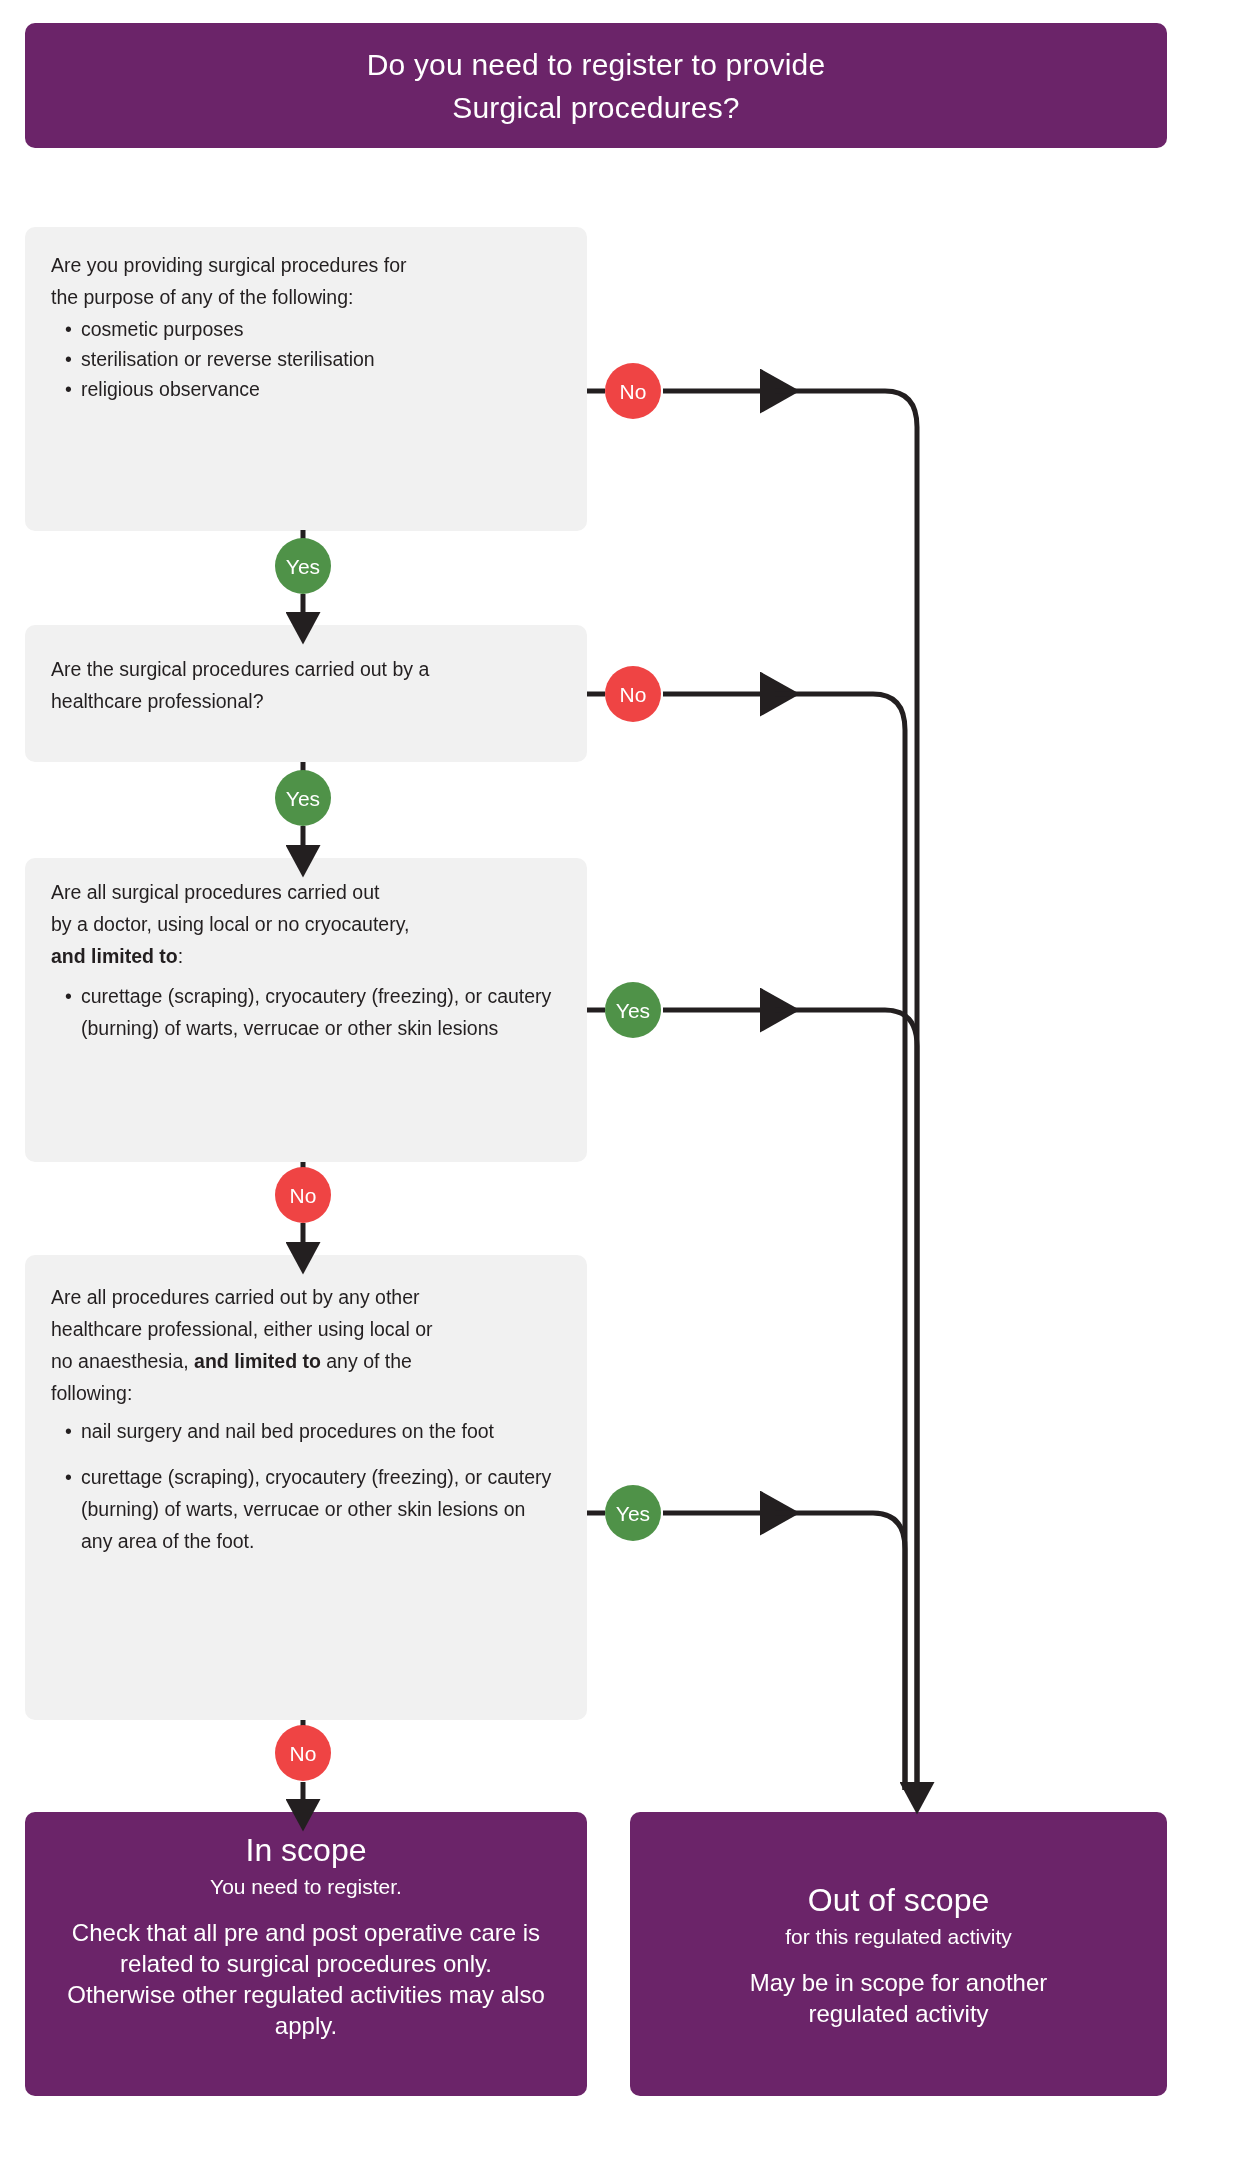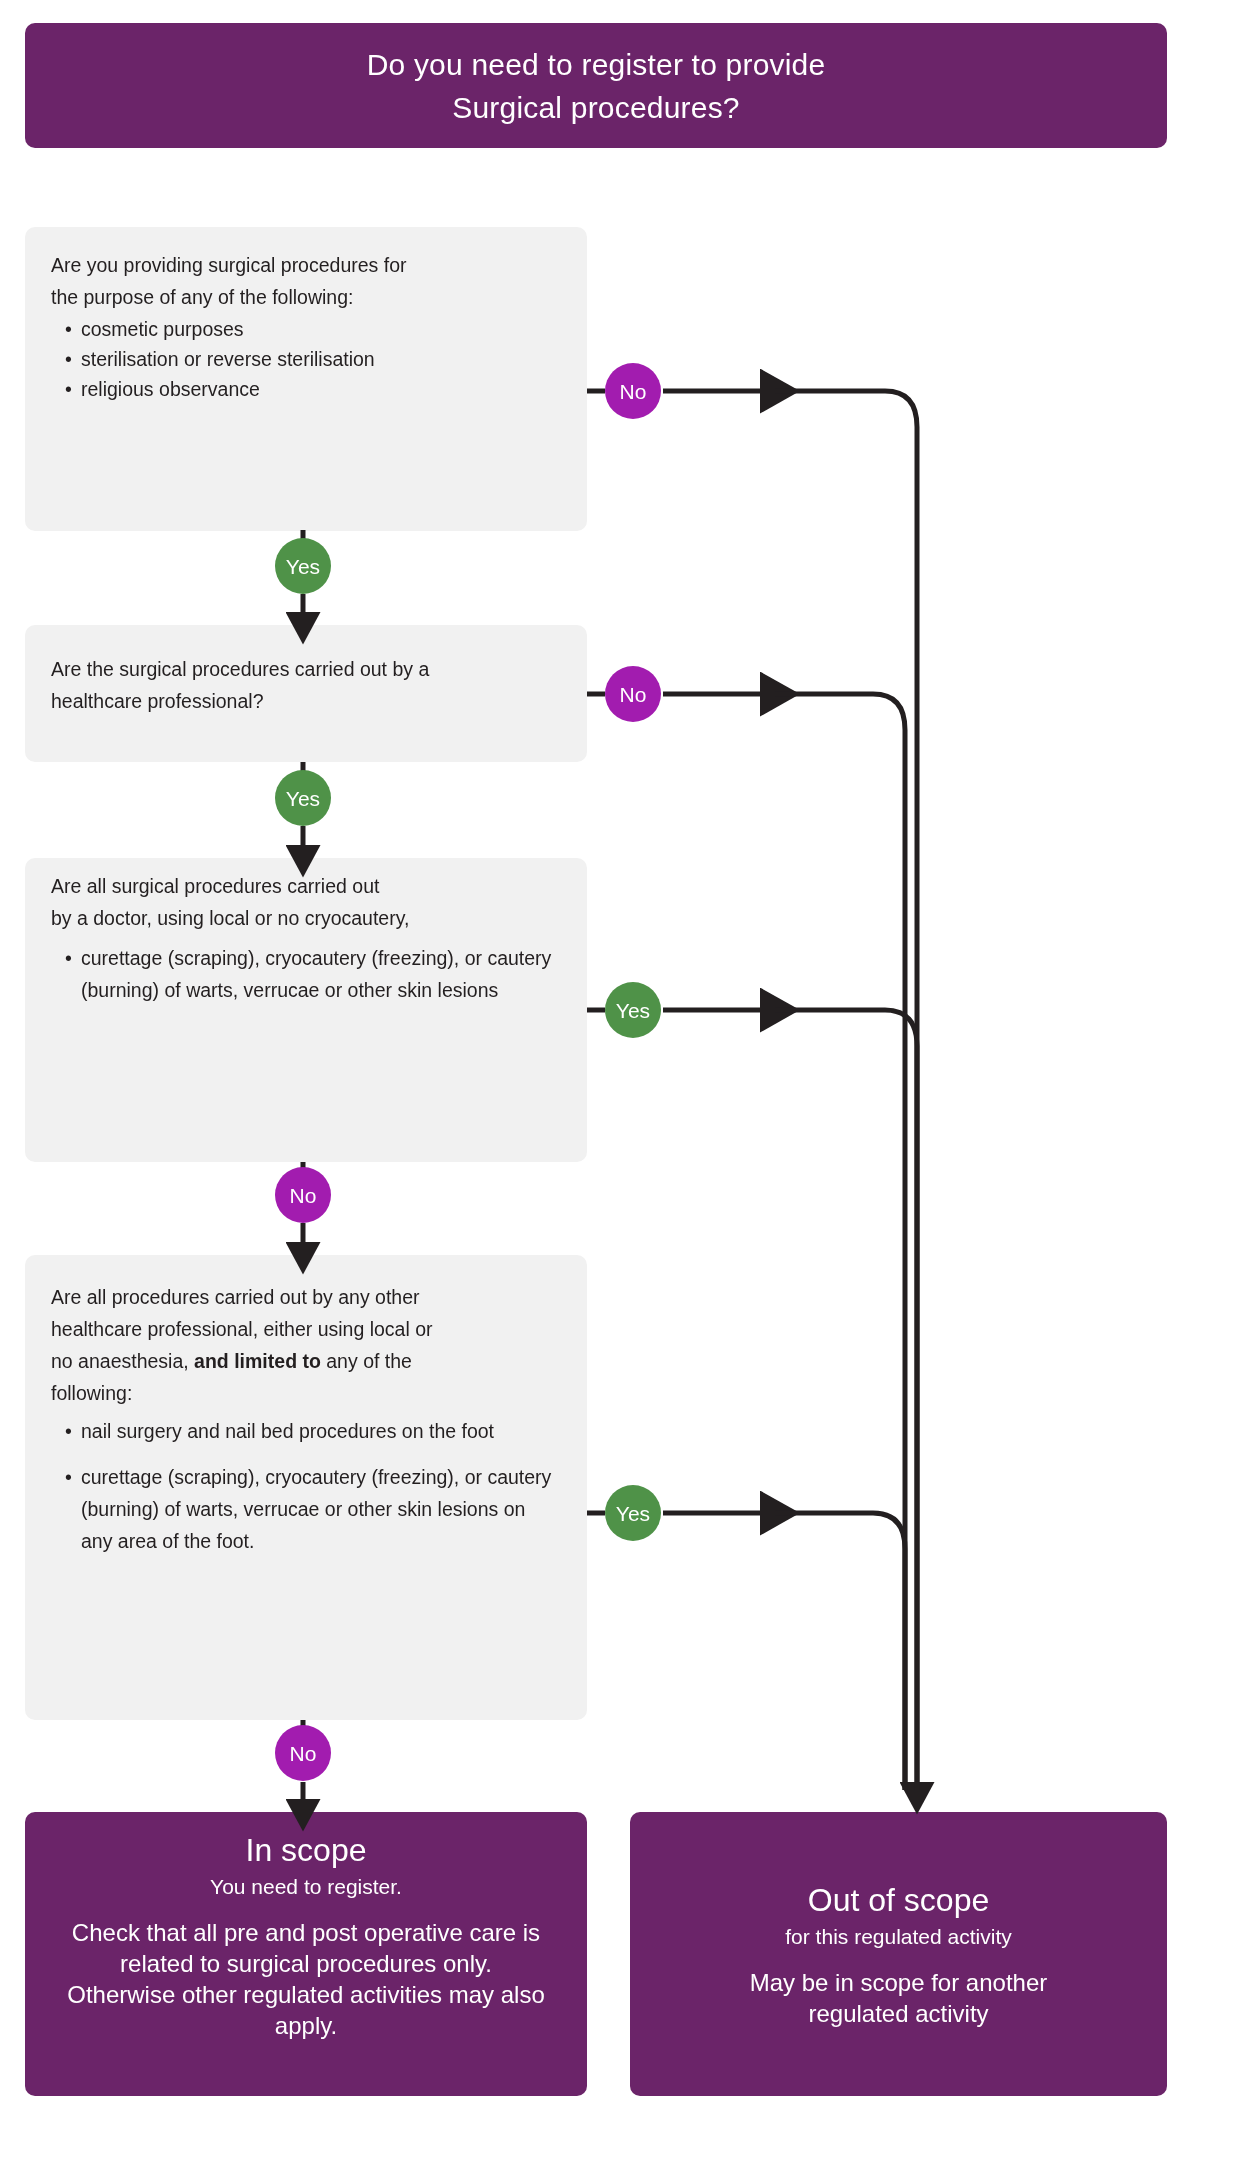--- a/index.html
+++ b/index.html
@@ -87,21 +87,21 @@
     display: flex;
     align-items: center;
     justify-content: center;
     color: #ffffff;
     font-size: 21px;
     line-height: 1;
     z-index: 6;
     box-sizing: border-box;
   }
   .badge-yes { background: #4f9248; }
-  .badge-no  { background: #a21caf; }
+  .badge-no  { background: #ef4444; }
 
   
   .outcome {
     position: absolute;
     background: #6b2469;
     border-radius: 10px;
     box-sizing: border-box;
     color: #ffffff;
     text-align: center;
     padding: 18px 24px;
@@ -193,23 +193,24 @@
   <div class="badge badge-no" style="left:605px; top:363px;">No</div>
   <div class="badge badge-yes" style="left:275px; top:538px;">Yes</div>
 
   <div class="qbox" style="left:25px; top:625px; width:562px; height:137px; padding-top:28px;">
     <div class="qline">Are the surgical procedures carried out by a</div>
     <div class="qline">healthcare professional?</div>
   </div>
   <div class="badge badge-no" style="left:605px; top:666px;">No</div>
   <div class="badge badge-yes" style="left:275px; top:770px;">Yes</div>
 
-  <div class="qbox" style="left:25px; top:858px; width:562px; height:304px; padding-top:12px;">
+  <div class="qbox" style="left:25px; top:858px; width:562px; height:304px; padding-top:18px;">
     <div class="qline">Are all surgical procedures carried out</div>
     <div class="qline">by a doctor, using local or no cryocautery,</div>
+    <div class="qline"><span class="bold">and limited to</span><span>:</span></div>
     <ul class="qbullets" style="margin-top:8px;">
       <li style="line-height:32px;">curettage (scraping), cryocautery (freezing), or cautery (burning) of warts, verrucae or other skin lesions</li>
     </ul>
   </div>
   <div class="badge badge-yes" style="left:605px; top:982px;">Yes</div>
   <div class="badge badge-no" style="left:275px; top:1167px;">No</div>
 
   <div class="qbox" style="left:25px; top:1255px; width:562px; height:465px; padding-top:26px;">
     <div class="qline">Are all procedures carried out by any other</div>
     <div class="qline">healthcare professional, either using local or</div>

